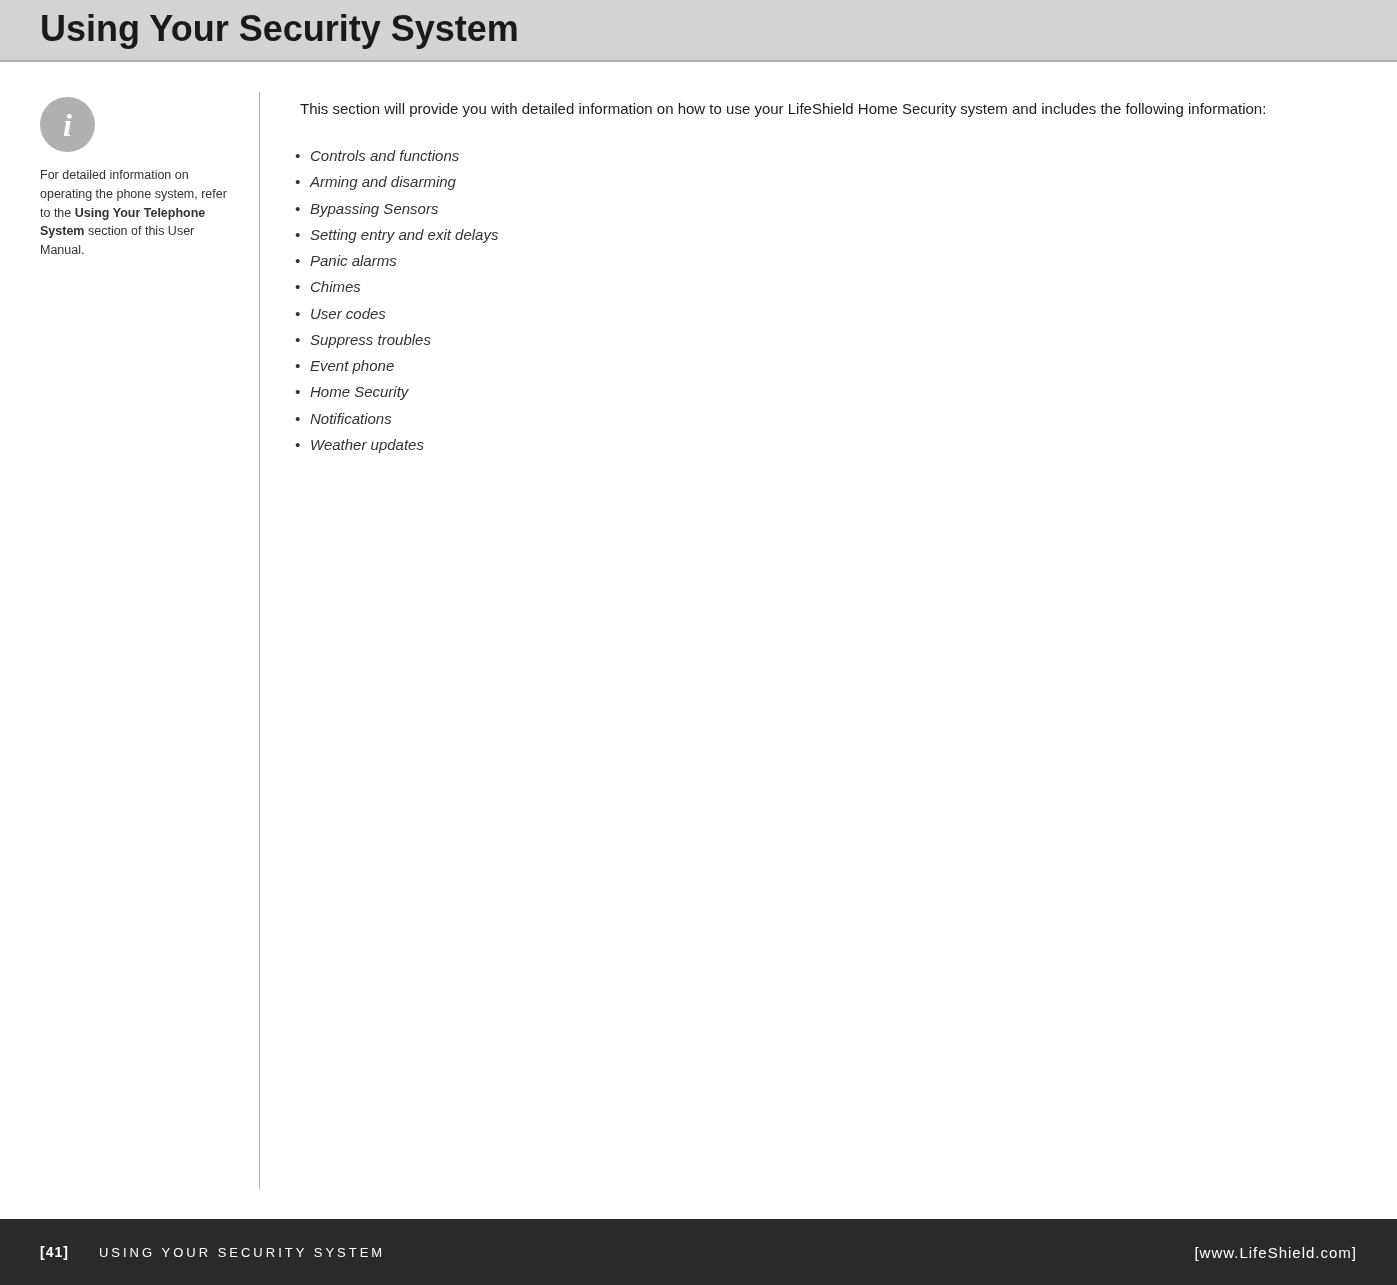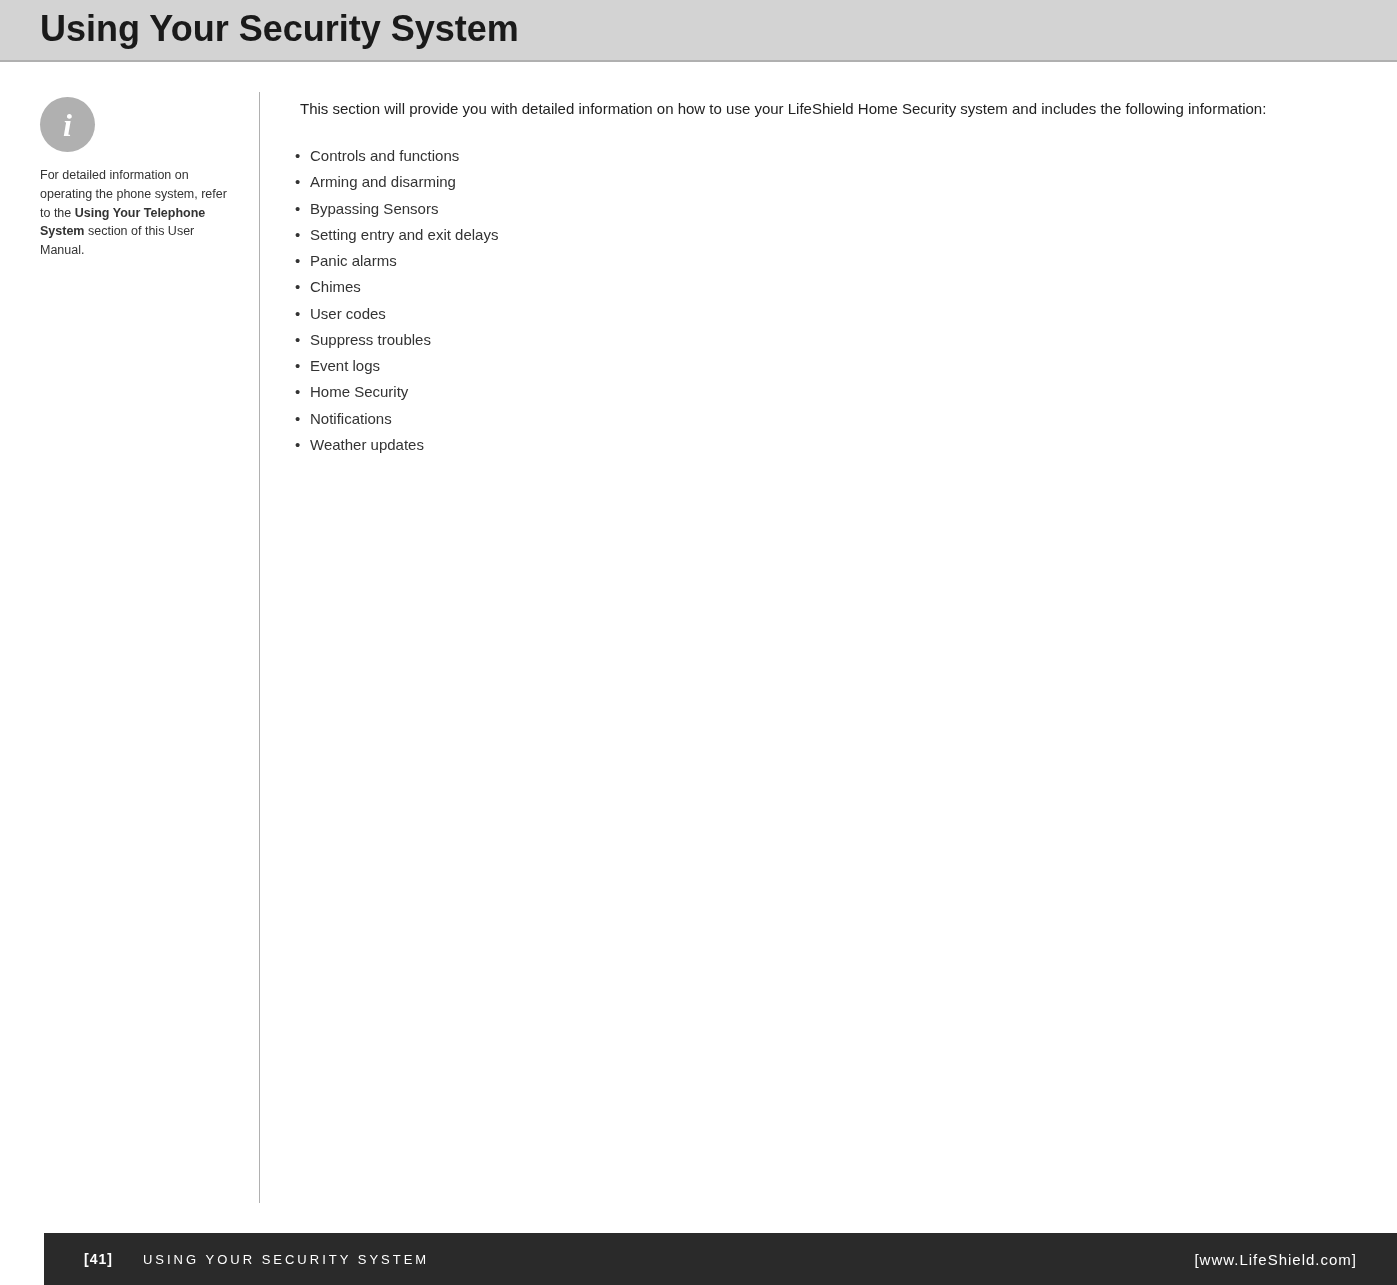--- a/index.html
+++ b/index.html
@@ -100,37 +100,37 @@
       padding: 0;
       margin: 0;
     }
 
     .bullet-list li {
       font-size: 15px;
       color: #333333;
       line-height: 1.75;
       padding-left: 10px;
       position: relative;
+      font-style: italic;
     }
 
     .bullet-list li::before {
       content: "•";
       position: absolute;
       left: -5px;
       color: #333333;
     }
 
     .page-footer {
       background: #2a2a2a;
-      height: 52px;
+      height: 66px;
       display: flex;
       align-items: center;
       padding: 0 40px;
       justify-content: space-between;
-      margin-left: 44px;
     }
 
     .footer-left {
       display: flex;
       align-items: center;
       gap: 30px;
     }
 
     .footer-page-num {
       font-size: 14px;
@@ -179,21 +179,21 @@
     </p>
     <ul class="bullet-list">
     <li>Controls and functions</li>
         <li>Arming and disarming</li>
         <li>Bypassing Sensors</li>
         <li>Setting entry and exit delays</li>
         <li>Panic alarms</li>
         <li>Chimes</li>
         <li>User codes</li>
         <li>Suppress troubles</li>
-        <li>Event logs</li>
+        <li>Event phone</li>
         <li>Home Security</li>
         <li>Notifications</li>
         <li>Weather updates</li>
       </ul>
   </div>
 
 </div>
 
 <div class="page-footer">
   <div class="footer-left">

